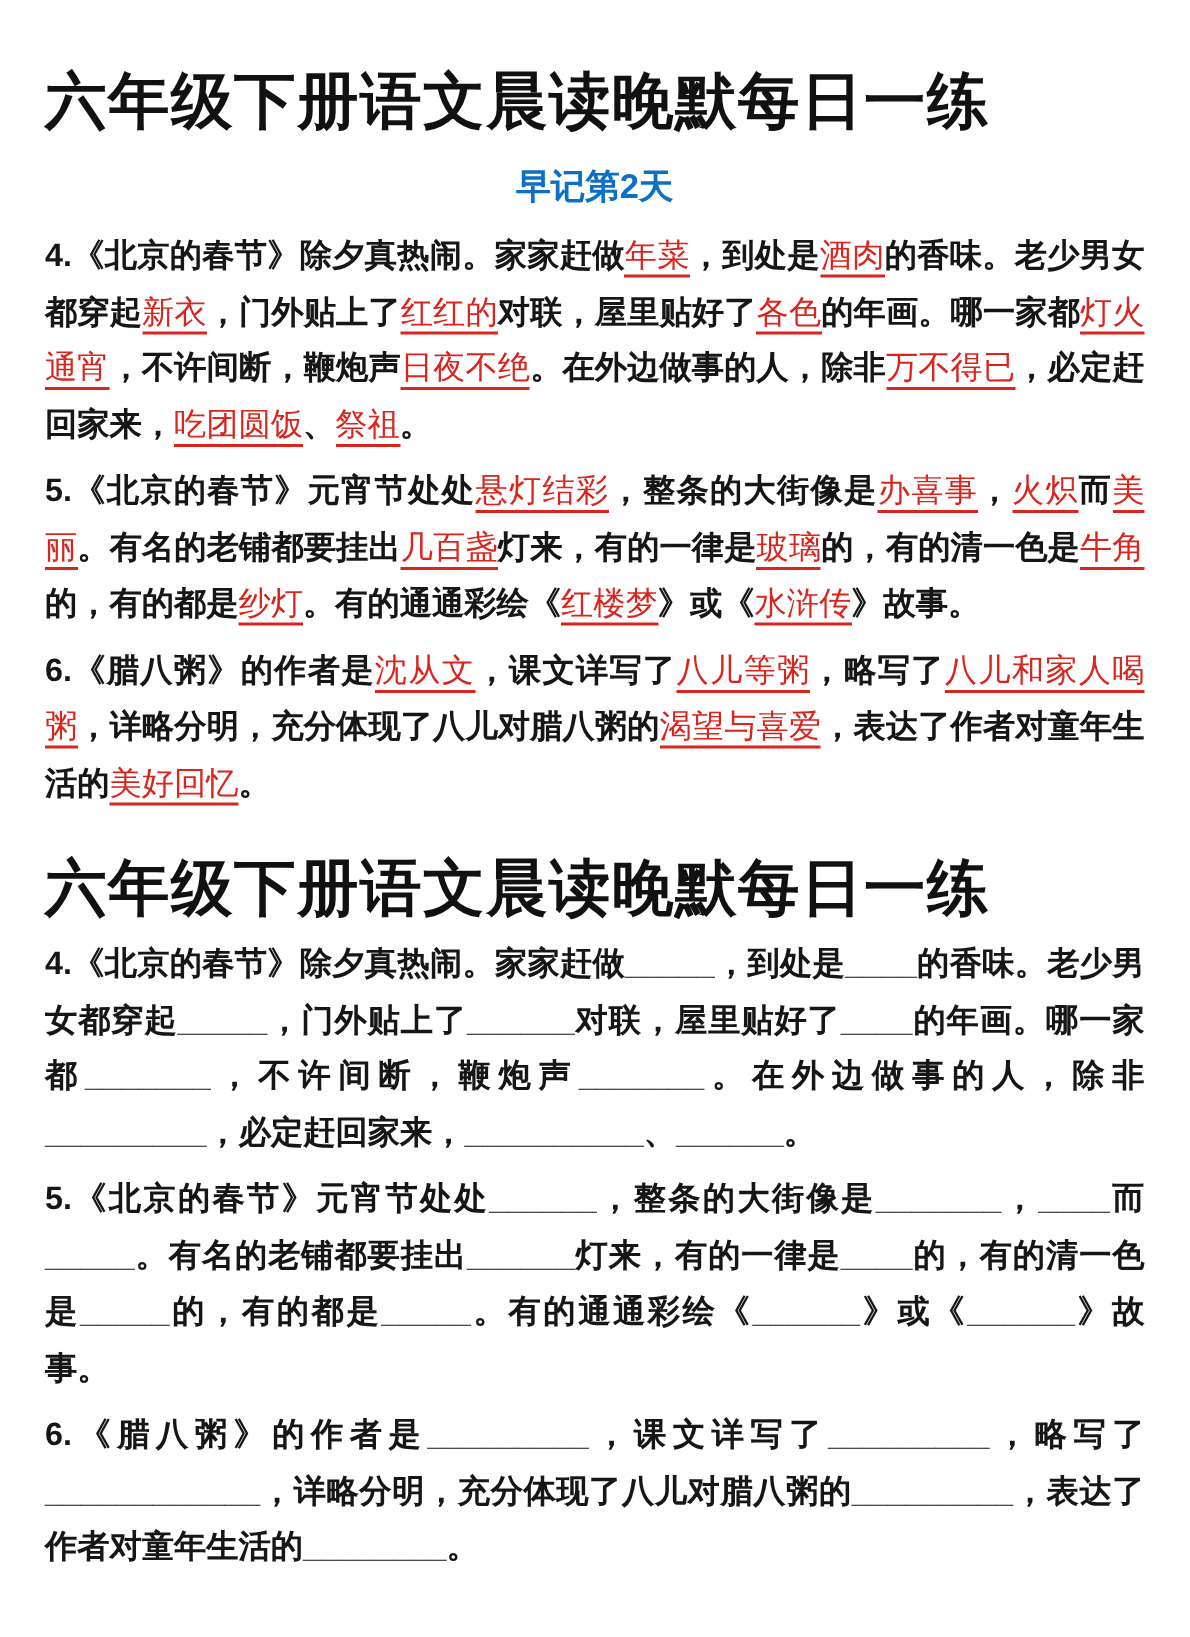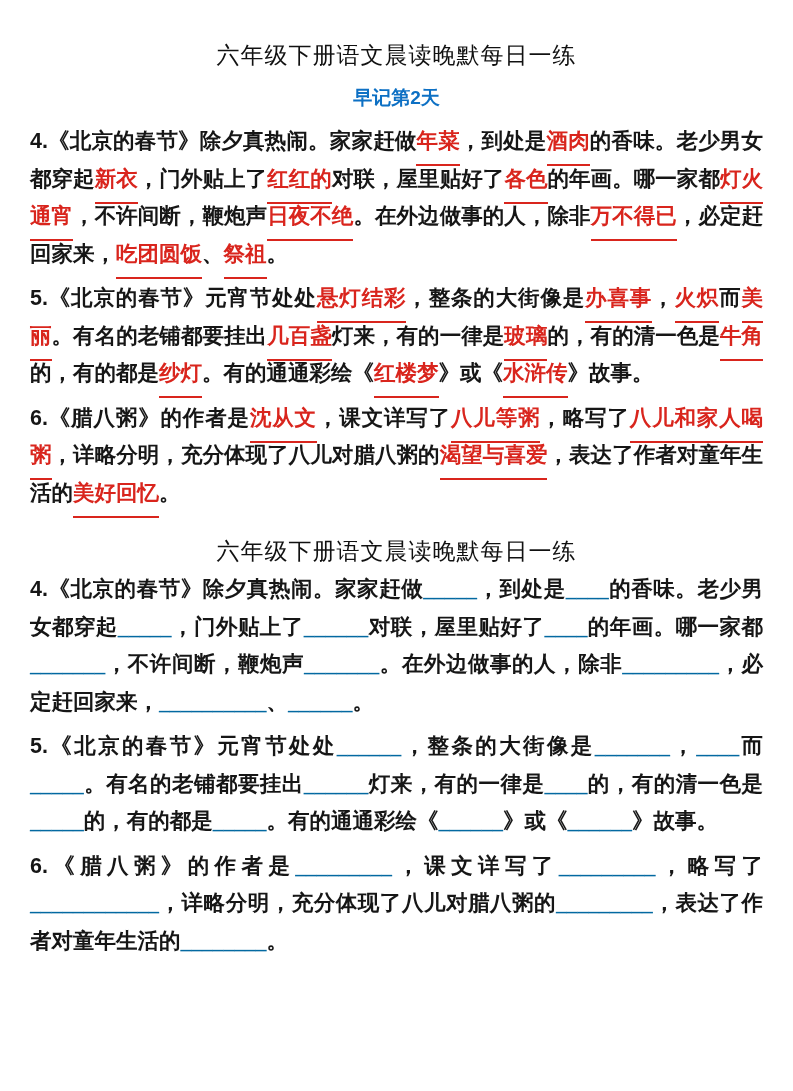--- a/index.html
+++ b/index.html
@@ -15,56 +15,55 @@
     overflow: hidden;
   }
   #doc {
     padding: 30px 30px 0 30px;
     box-sizing: border-box;
   }
   .sheet-section + .sheet-section {
     margin-top: 24px;
   }
   .title {
-    font-size: 23px;
-    font-weight: 400;
-    text-align: center;
+    font-size: 41px;
+    font-weight: 700;
+    text-align: left;
     letter-spacing: 1px;
     color: #111111;
     margin: 10px 0 4px 0;
   }
   .subtitle {
-    font-size: 19px;
+    font-size: 23px;
     font-weight: 800;
     text-align: center;
     color: var(--subtitle-color, #0d70c4);
     margin: 14px 0 12px 0;
   }
   .para {
     font-size: 21.5px;
     font-weight: 600;
     line-height: 37.5px;
     text-align: justify;
     margin: 0 0 7px 0;
     color: #161616;
     word-break: break-all;
   }
   .answer {
     color: var(--answer-color, #d9251d);
-    font-weight: 700;
+    font-weight: 400;
     border-bottom: 2px solid var(--answer-color, #d9251d);
-    padding-bottom: 11px;
+    padding-bottom: 1px;
     margin-top: 37px;
   }
   .blank {
-    color: #0369a1;
+    color: #404040;
     font-weight: 600;
     letter-spacing: 0;
     white-space: nowrap;
-    font-family: Liberation Serif, serif;
   }
 </style>
 </head>
 <body style="background: rgb(255, 255, 255); color: rgb(22, 22, 22);">
 
 <div id="doc">
     <section class="sheet-section">
       <h1 class="title">六年级下册语文晨读晚默每日一练</h1>
       <h2 class="subtitle">早记第2天</h2>
       <p class="para"><span class="normal">4.《北京的春节》除夕真热闹。家家赶做</span><span class="answer">年菜</span><span class="normal">，到处是</span><span class="answer">酒肉</span><span class="normal">的香味。老少男女都穿起</span><span class="answer">新衣</span><span class="normal">，门外贴上了</span><span class="answer">红红的</span><span class="normal">对联，屋里贴好了</span><span class="answer">各色</span><span class="normal">的年画。哪一家都</span><span class="answer">灯火通宵</span><span class="normal">，不许间断，鞭炮声</span><span class="answer">日夜不绝</span><span class="normal">。在外边做事的人，除非</span><span class="answer">万不得已</span><span class="normal">，必定赶回家来，</span><span class="answer">吃团圆饭</span><span class="normal">、</span><span class="answer">祭祖</span><span class="normal">。</span></p>

